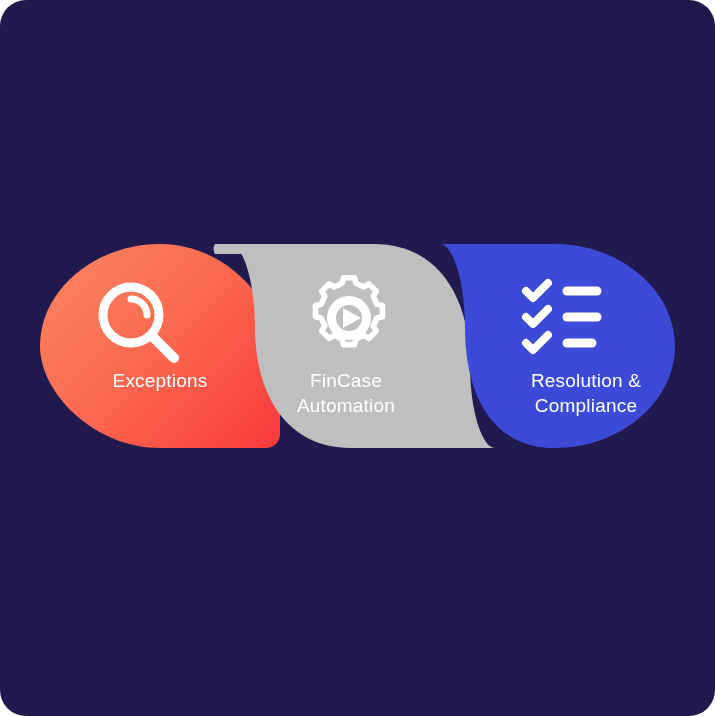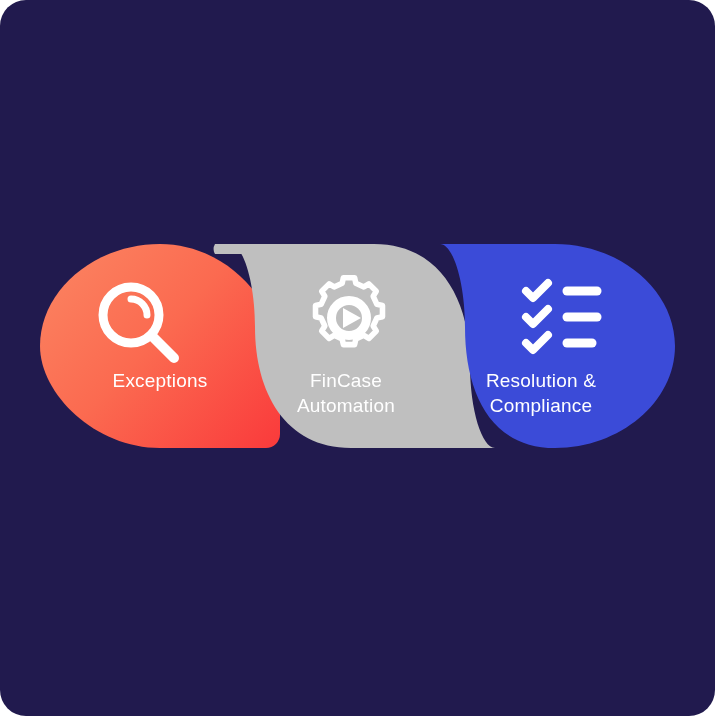--- a/index.html
+++ b/index.html
@@ -50,21 +50,21 @@
     left: 55px;
     top: 368px;
     width: 210px;
   }
   #label-fincase {
     left: 241px;
     top: 368px;
     width: 210px;
   }
   #label-resolution {
-    left: 436px;
+    left: 481px;
     top: 368px;
     width: 210px;
   }
 </style>
 </head>
 <body>
 
 <div id="canvas">
 
   <div class="bg-card"></div>

